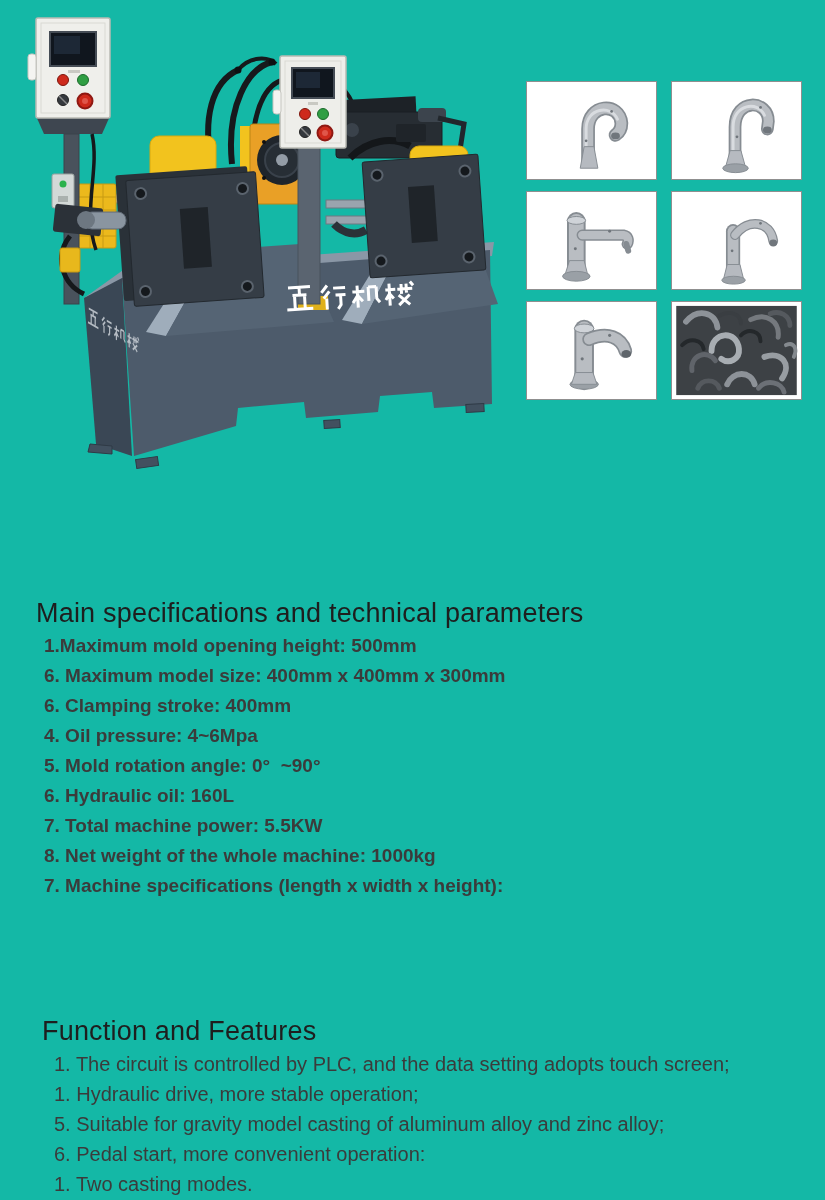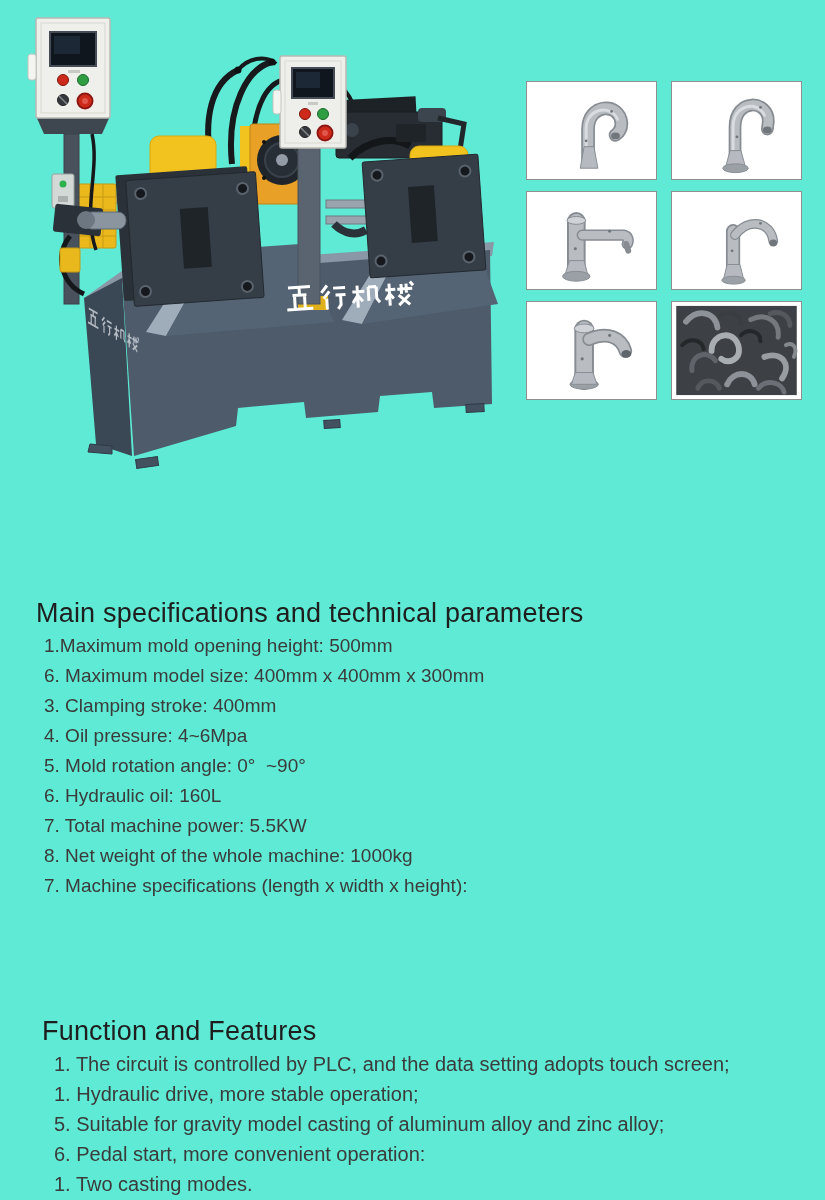--- a/index.html
+++ b/index.html
@@ -1,35 +1,35 @@
 <!DOCTYPE html>
 <html><head>
 <meta charset="utf-8">
 <style>
   html,body{margin:0;padding:0;background:#fff;}
-  .page{position:relative;width:825px;height:1200px;background:#5eead4;
+  .page{position:relative;width:825px;height:1200px;background:#14b8a6;
         font-family:"Liberation Sans",sans-serif;overflow:hidden;}
 
   
   .machine-wrap{position:absolute;left:0;top:0;width:520px;height:490px;}
   .machine-wrap svg{display:block;width:520px;height:490px;}
 
   
   .gallery{position:absolute;left:526px;top:81px;width:276px;
            display:grid;grid-template-columns:131px 131px;grid-auto-rows:99px;
            column-gap:14px;row-gap:11px;}
   .cell{background:#fff;border:1px solid #8f8f8f;box-sizing:border-box;}
   .cell svg{width:100%;height:100%;display:block;}
 
   
   .specs-title{position:absolute;left:36px;top:576px;font-size:27px;
                color:#1e1e1e;font-weight:400;letter-spacing:.2px;}
   .spec-list{position:absolute;left:44px;top:631px;font-size:19px;
              line-height:30px;color:#3b3b3b;}
-  .spec-list div{white-space:pre-wrap;}
+  .spec-list div{white-space:pre-wrap;font-weight:bold;}
   .spec-list .indent{padding-left:21px;}
   .features-title{position:absolute;left:42px;top:994px;font-size:27px;
                   color:#1e1e1e;font-weight:400;letter-spacing:.2px;}
   .feature-list{position:absolute;left:54px;top:1049px;font-size:20px;
                 line-height:30px;color:#3b3b3b;}
 
   .hose{stroke:#17191c;fill:none;}
   .faucet-dk{stroke:#868c92;fill:none;stroke-linecap:round;}
   .faucet-md{stroke:#b9bdc2;fill:none;stroke-linecap:round;}
   .faucet-hl{stroke:#d9dce0;fill:none;stroke-linecap:round;}
@@ -298,21 +298,21 @@
         </g>
       </svg>
     </div>
   </div>
 
   <h2 class="specs-title">Main specifications and technical parameters</h2>
 
   <div class="spec-list">
     <div>1.Maximum mold opening height: 500mm</div>
     <div>6. Maximum model size: 400mm x 400mm x 300mm</div>
-    <div>3. Clamping stroke: 400mm</div>
+    <div>6. Clamping stroke: 400mm</div>
     <div>4. Oil pressure: 4~6Mpa</div>
     <div>5. Mold rotation angle: 0°  ~90°</div>
     <div>6. Hydraulic oil: 160L</div>
     <div>7. Total machine power: 5.5KW</div>
     <div>8. Net weight of the whole machine: 1000kg</div>
     <div>7. Machine specifications (length x width x height):</div>
   </div>
 
   <h2 class="features-title">Function and Features</h2>
 

